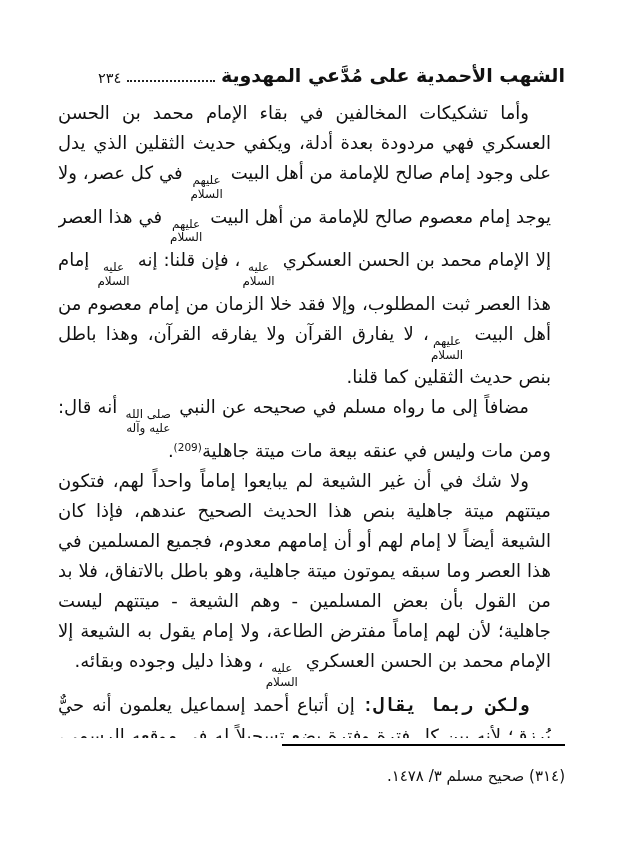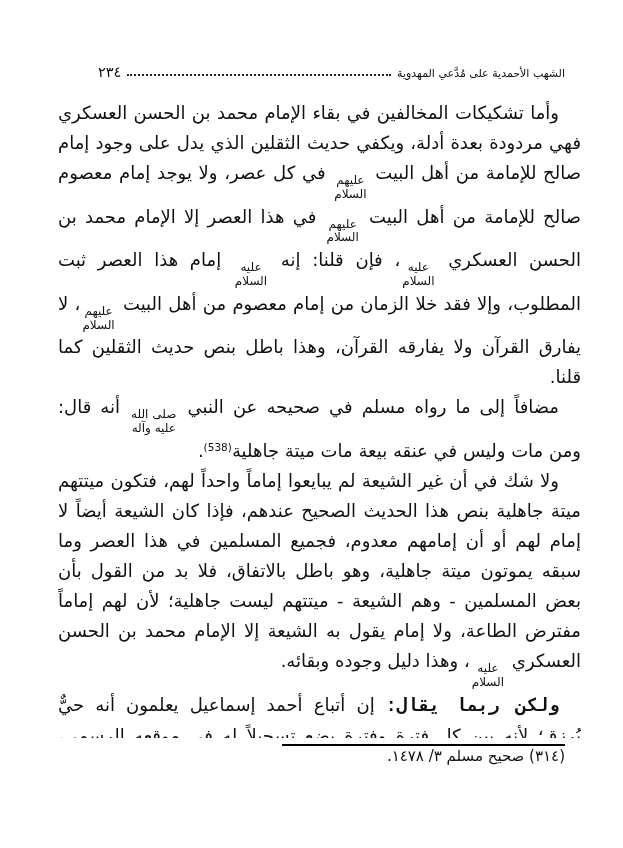--- a/index.html
+++ b/index.html
@@ -15,39 +15,39 @@
   }
   
   .header{
     position:absolute;
     top:64px;right:58px;left:58px;
     display:flex;
     align-items:flex-end;
     direction:rtl;
   }
   .header-title{
-    font-weight:normal;
-    font-size:11px;
+    font-weight:bold;
+    font-size:19px;
     white-space:nowrap;
   }
   .leader{
     flex:1 1 auto;
     border-bottom:2px dotted #222;
     margin:0 6px 4px 6px;
     height:1px;
   }
   .page-number{
     font-size:14.5px;
     white-space:nowrap;
     margin-left:40px;
   }
   
   .body-text{
     position:absolute;
-    top:98px;right:42px;left:58px;
+    top:98px;right:72px;left:58px;
     height:640px;
     overflow:hidden;
     direction:rtl;
     text-align:justify;
     font-size:18px;
     line-height:30px;
   }
   .para{
     margin:0;
     text-indent:22px;
@@ -75,21 +75,21 @@
     top:744px;right:58px;left:58px;
     direction:rtl;
   }
   .fn-rule{
     width:283px;
     margin-left:auto; 
     margin-right:0;
     border-top:2px solid #000;
   }
   .fn-text{
-    margin-top:1px;
+    margin-top:21px;
     text-align:right;
     font-size:15px;
   }
 </style>
 </head>
 <body>
 
 <div class="page">
 
   <div class="header">
@@ -111,21 +111,21 @@
         </span>، فإن قلنا: إنه <span class="honorific">
           <span class="hl">عليه</span>
           <span class="hl">السلام</span>
         </span> إمام هذا العصر ثبت المطلوب، وإلا فقد خلا الزمان من إمام معصوم من أهل البيت <span class="honorific">
           <span class="hl">عليهم</span>
           <span class="hl">السلام</span>
         </span>، لا يفارق القرآن ولا يفارقه القرآن، وهذا باطل بنص حديث الثقلين كما قلنا.</p>
       <p class="para">مضافاً إلى ما رواه مسلم في صحيحه عن النبي <span class="honorific">
           <span class="hl">صلى الله</span>
           <span class="hl">عليه وآله</span>
-        </span> أنه قال: ومن مات وليس في عنقه بيعة مات ميتة جاهلية<sup class="fn-ref">(538)</sup>.</p>
+        </span> أنه قال: ومن مات وليس في عنقه بيعة مات ميتة جاهلية<sup class="fn-ref">(209)</sup>.</p>
       <p class="para">ولا شك في أن غير الشيعة لم يبايعوا إماماً واحداً لهم، فتكون ميتتهم ميتة جاهلية بنص هذا الحديث الصحيح عندهم، فإذا كان الشيعة أيضاً لا إمام لهم أو أن إمامهم معدوم، فجميع المسلمين في هذا العصر وما سبقه يموتون ميتة جاهلية، وهو باطل بالاتفاق، فلا بد من القول بأن بعض المسلمين - وهم الشيعة - ميتتهم ليست جاهلية؛ لأن لهم إماماً مفترض الطاعة، ولا إمام يقول به الشيعة إلا الإمام محمد بن الحسن العسكري <span class="honorific">
           <span class="hl">عليه</span>
           <span class="hl">السلام</span>
         </span>، وهذا دليل وجوده وبقائه.</p>
       <p class="para"><b>ولكن ربما يقال:</b> إن أتباع أحمد إسماعيل يعلمون أنه حيٌّ يُرزق؛ لأنه بين كل فترة وفترة يضع تسجيلاً له في موقعه الرسمي، وآخر تسجيل له كان في محرم الفائت من هذا العام، وهو سنة ١٤٣٢هـ.</p>
       <p class="para"><b>والجواب:</b> أن التسجيل الصوتي لا يُعلم أنه له أو لغيره؛ لأننا لم نر له فيما سبق تسجيلاً بالصوت والصورة حتى نعلم أن هذا الصوت صوته، بل حتى لو</p>
     </div>
 
   <div class="footnote">
     <div class="fn-rule"></div>

